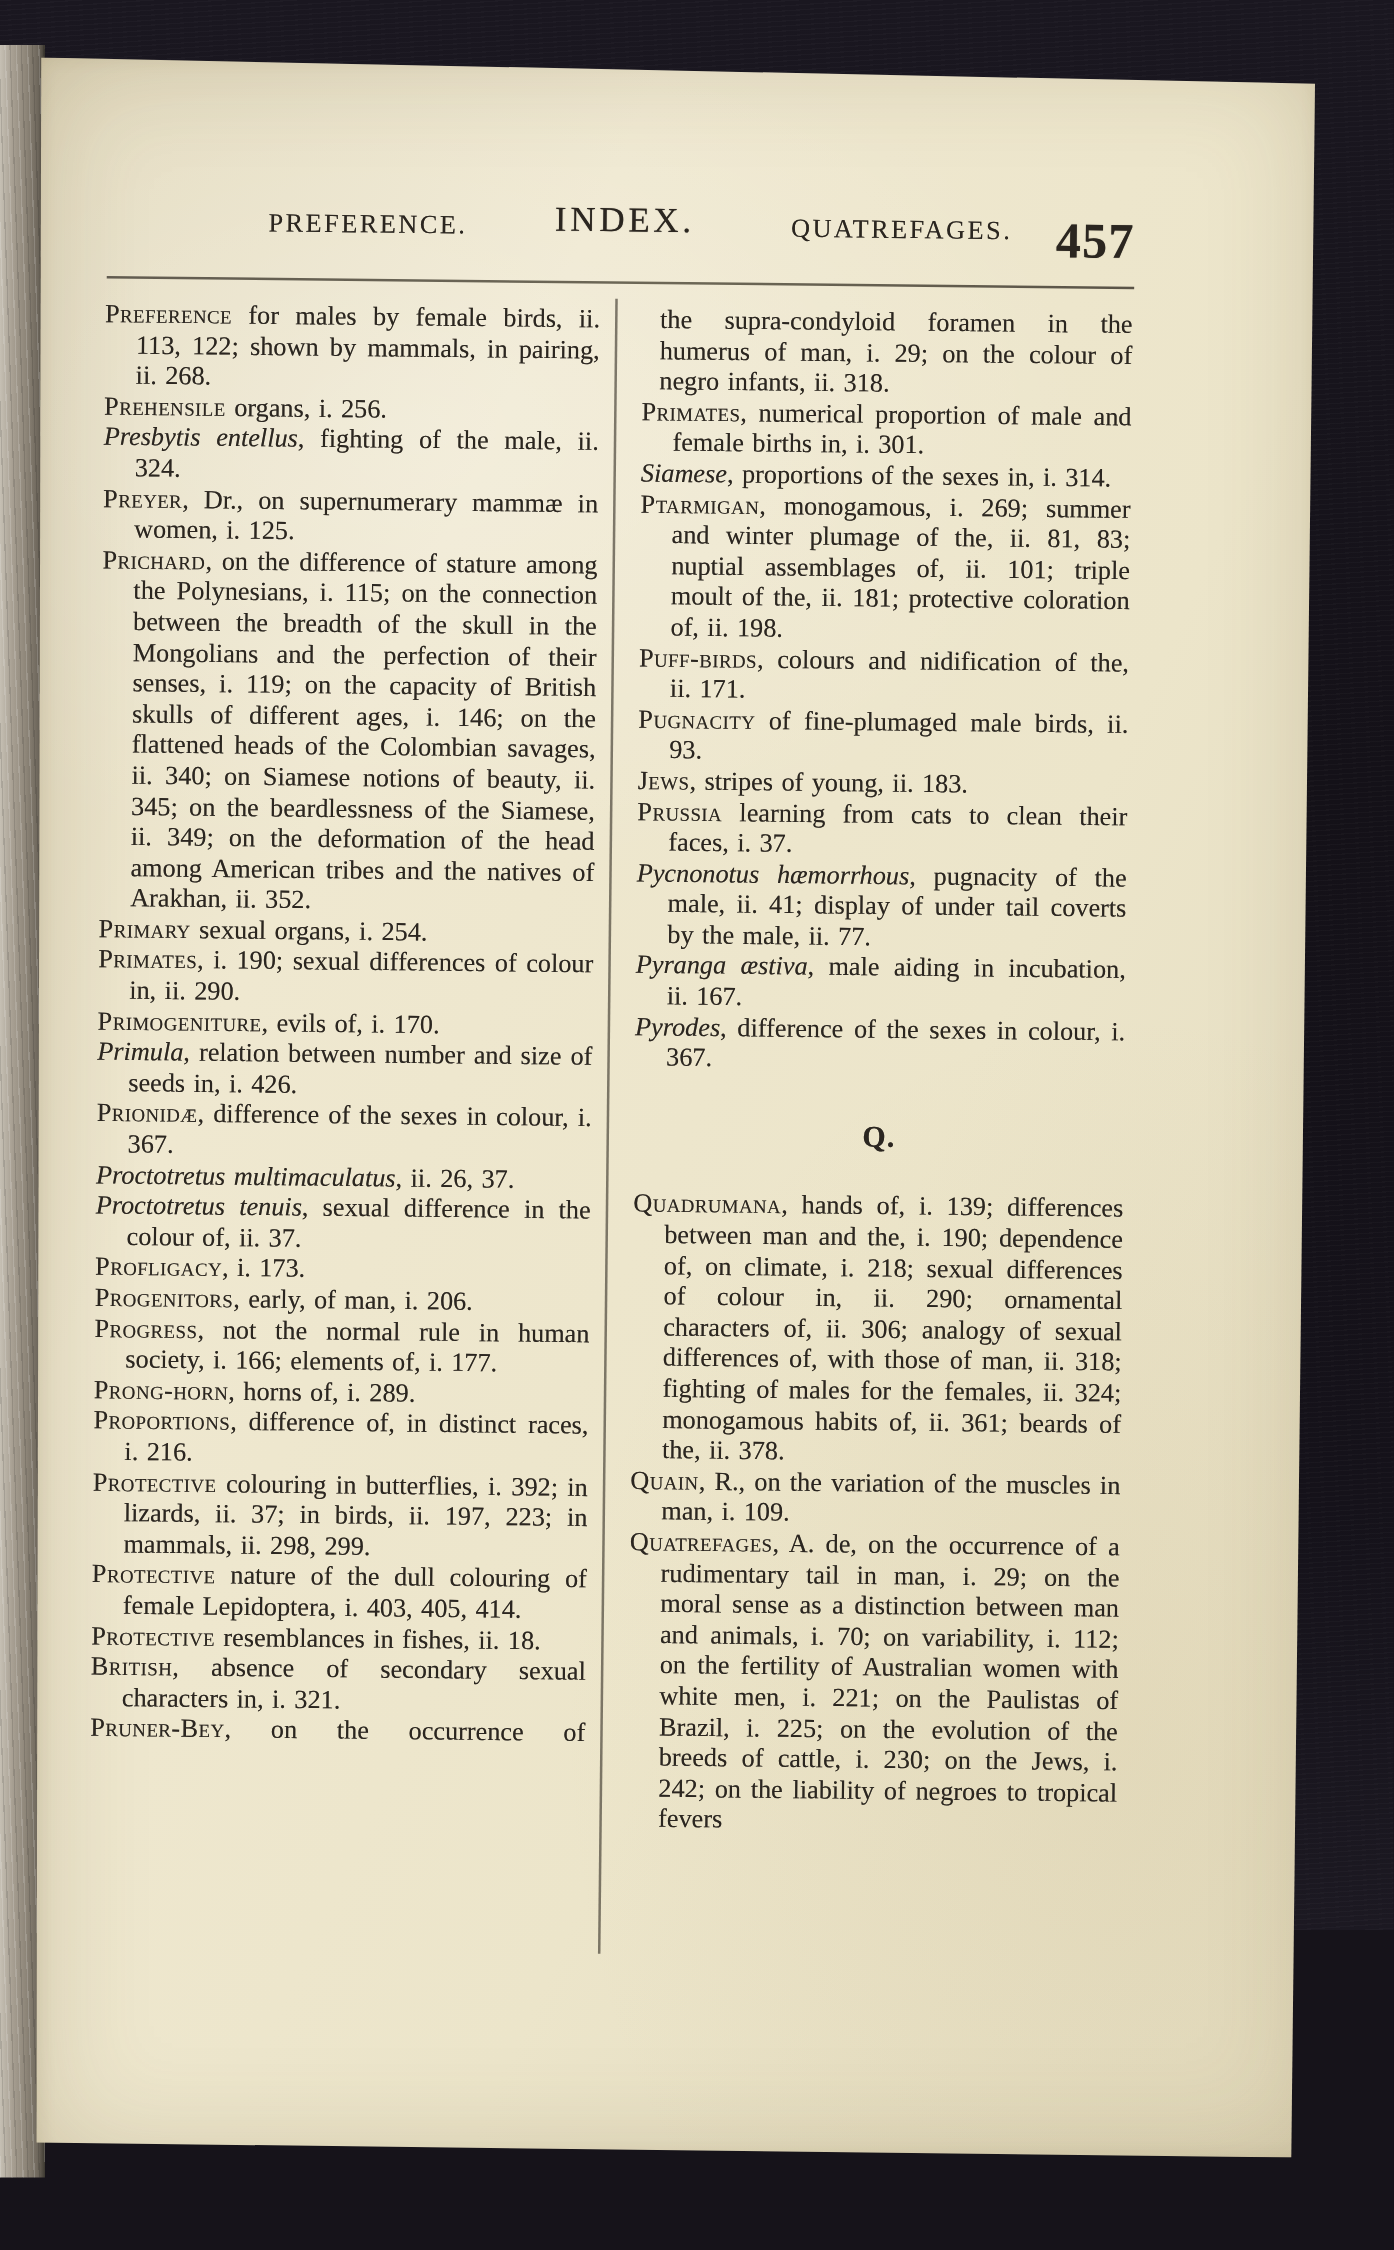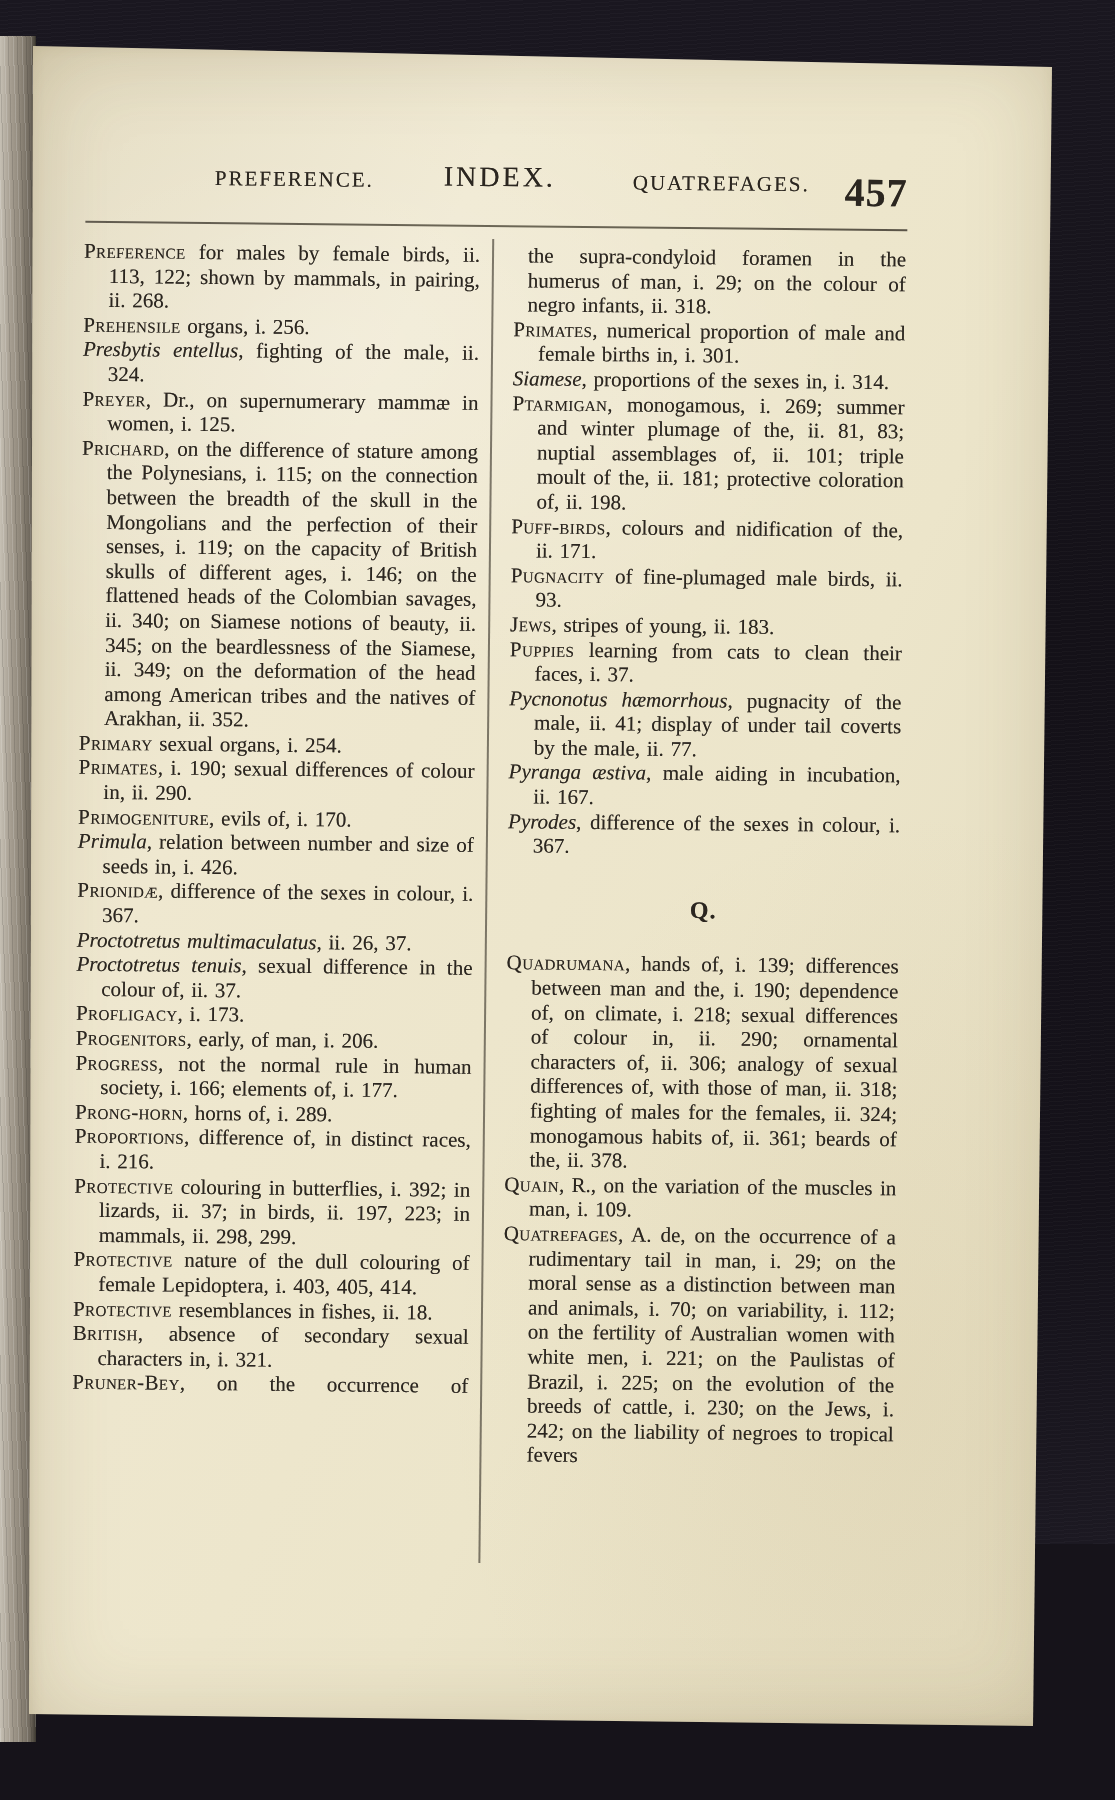--- a/index.html
+++ b/index.html
@@ -120,21 +120,21 @@
           <p class="entry force-just"><span class="term sc">Pruner-Bey</span><span>, on the occurrence of</span></p>
         </div>
       <div class="col col-right" id="col-right">
           <p class="entry cont"><span>the supra-condyloid foramen in the humerus of man, i. 29; on the colour of negro infants, ii. 318.</span></p>
           <p class="entry"><span class="term sc">Primates</span><span>, numerical proportion of male and female births in, i. 301.</span></p>
           <p class="entry"><span class="term it">Siamese</span><span>, proportions of the sexes in, i. 314.</span></p>
           <p class="entry"><span class="term sc">Ptarmigan</span><span>, monogamous, i. 269; summer and winter plumage of the, ii. 81, 83; nuptial assemblages of, ii. 101; triple moult of the, ii. 181; protective coloration of, ii. 198.</span></p>
           <p class="entry"><span class="term sc">Puff-birds</span><span>, colours and nidification of the, ii. 171.</span></p>
           <p class="entry"><span class="term sc">Pugnacity</span><span> of fine-plumaged male birds, ii. 93.</span></p>
           <p class="entry"><span class="term sc">Jews</span><span>, stripes of young, ii. 183.</span></p>
-          <p class="entry"><span class="term sc">Puppies</span><span> learning from cats to clean their faces, i. 37.</span></p>
+          <p class="entry"><span class="term sc">Prussia</span><span> learning from cats to clean their faces, i. 37.</span></p>
           <p class="entry"><span class="term it">Pycnonotus hæmorrhous</span><span>, pugnacity of the male, ii. 41; display of under tail coverts by the male, ii. 77.</span></p>
           <p class="entry"><span class="term it">Pyranga æstiva</span><span>, male aiding in incubation, ii. 167.</span></p>
           <p class="entry"><span class="term it">Pyrodes</span><span>, difference of the sexes in colour, i. 367.</span></p>
           <div class="section-head">Q.</div>
           <p class="entry"><span class="term sc">Quadrumana</span><span>, hands of, i. 139; differences between man and the, i. 190; dependence of, on climate, i. 218; sexual differences of colour in, ii. 290; ornamental characters of, ii. 306; analogy of sexual differences of, with those of man, ii. 318; fighting of males for the females, ii. 324; monogamous habits of, ii. 361; beards of the, ii. 378.</span></p>
           <p class="entry"><span class="term sc">Quain</span><span>, R., on the variation of the muscles in man, i. 109.</span></p>
           <p class="entry force-just"><span class="term sc">Quatrefages</span><span>, A. de, on the occurrence of a rudimentary tail in man, i. 29; on the moral sense as a distinction between man and animals, i. 70; on variability, i. 112; on the fertility of Australian women with white men, i. 221; on the Paulistas of Brazil, i. 225; on the evolution of the breeds of cattle, i. 230; on the Jews, i. 242; on the liability of negroes to tropical fevers</span></p>
         </div>
     </div>
   </div>

